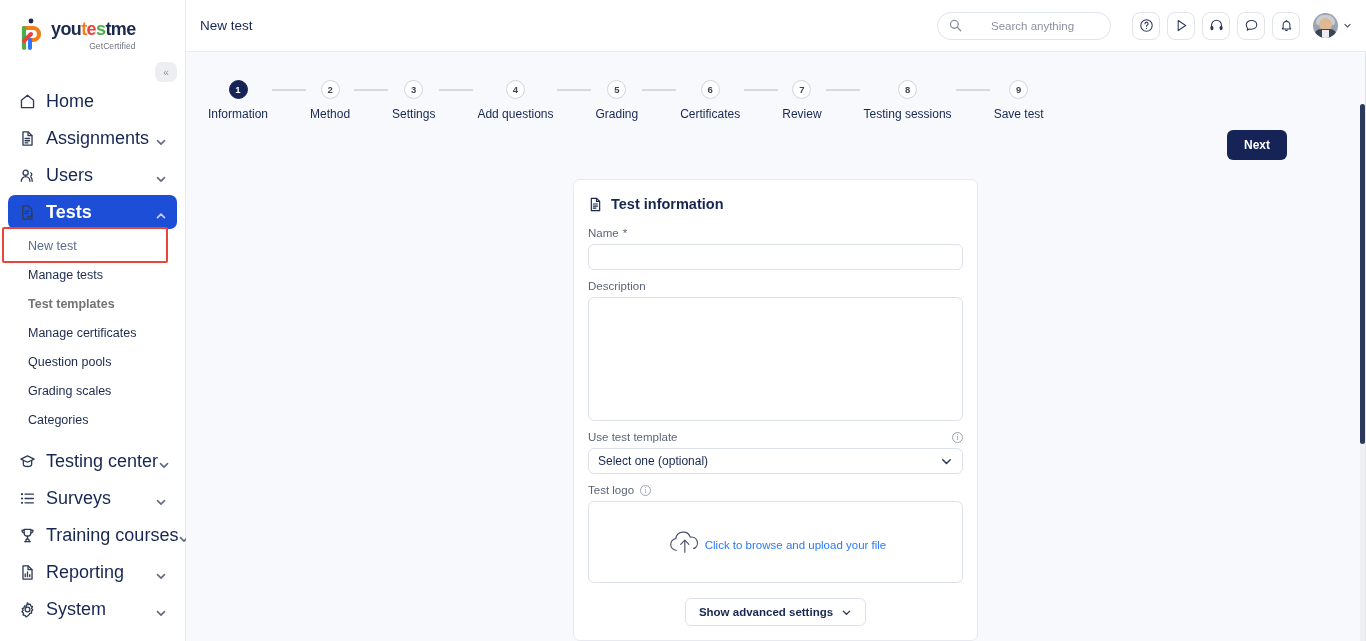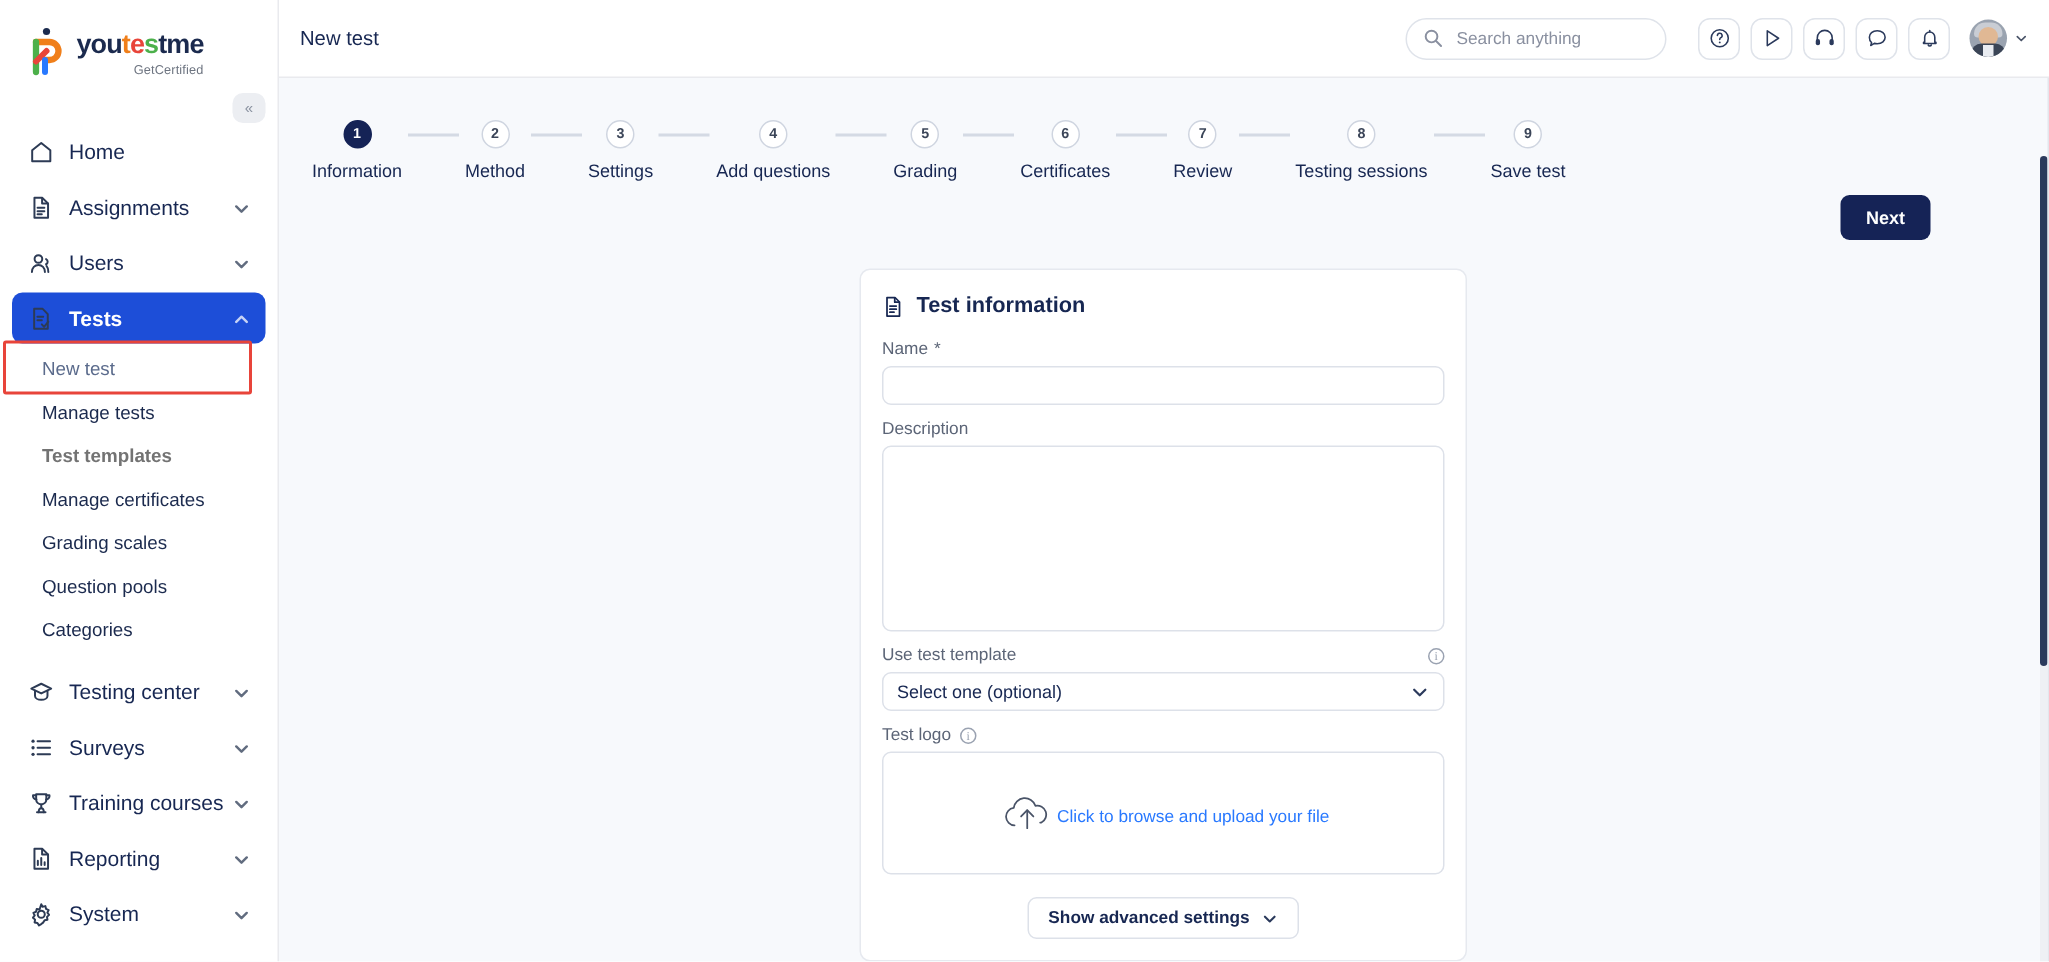--- a/index.html
+++ b/index.html
@@ -34,21 +34,21 @@
     background: #eceef2; color: #8b93a1;
     font-size: 10px; line-height: 20px; text-align: center;
     cursor: pointer; border: none;
   }
 
   #nav { margin-top: 26px; }
   .nav-item {
     display: flex; align-items: center;
     height: 34px; margin: 3px 8px; padding: 0 10px;
     border-radius: 7px; cursor: pointer;
-    color: #172752; font-size: 14px;
+    color: #172752; font-size: 18px;
   }
   .nav-item .ico { width: 18px; height: 18px; flex: 0 0 18px; margin-right: 10px; display:flex; align-items:center; justify-content:center;}
   .nav-item .lbl { flex: 1 1 auto; white-space: nowrap; }
   .nav-item .chev { width: 12px; height: 12px; flex: 0 0 12px; opacity: .75; }
   .nav-item.active { background: #1d4ed8; color: #ffffff; font-weight: bold; }
   .nav-item.active svg { stroke: #ffffff; }
   .nav-item svg { stroke: #2d3b55; }
 
   .sub-item {
     height: 29px; line-height: 29px;
@@ -71,21 +71,21 @@
     height: 52px; flex: 0 0 52px;
     background: #ffffff; border-bottom: 1px solid #e9eaee;
     display: flex; align-items: center; padding: 0 14px 0 14px;
   }
   #page-title { font-size: 13.5px; color: #172752; font-weight: normal; }
   #topbar-right { margin-left: auto; display: flex; align-items: center; }
   #search-box {
     width: 174px; height: 28px;
     border: 1px solid #dfe3ea; border-radius: 15px;
     display: flex; align-items: center; padding: 0 11px;
-    background: #ffffff; margin-right: 14px;
+    background: #ffffff; margin-right: 14px; gap: 20px;
   }
   #search-box svg { flex: 0 0 13px; margin-right: 7px; }
   #search-input {
     border: none; outline: none; background: transparent;
     font-size: 11.5px; color: #3c4658; width: 100%;
     font-family: "Liberation Sans", sans-serif;
   }
   #search-input::placeholder { color: #8a90a0; }
   .ic-btn {
     width: 28px; height: 28px; border-radius: 8px;
@@ -274,22 +274,22 @@
               <path d="M2.5 7.6 L6 4.1 L9.5 7.6"></path>
             </svg></span>
         </div>
         <div id="newtest-wrap">
           <div class="sub-item">New test</div>
           <div id="newtest-highlight" style="border-color: rgb(232, 68, 58);"></div>
         </div>
         <div class="sub-item" style="color: rgb(27, 42, 78);">Manage tests</div>
         <div class="sub-item" style="color: #737373; font-weight: bold;">Test templates</div>
         <div class="sub-item" style="color: rgb(27, 42, 78);">Manage certificates</div>
+        <div class="sub-item" style="color: rgb(27, 42, 78);">Question pools</div>
         <div class="sub-item" style="color: rgb(27, 42, 78);">Grading scales</div>
-        <div class="sub-item" style="color: rgb(27, 42, 78);">Question pools</div>
         <div class="sub-item" style="color: rgb(27, 42, 78);">Categories</div>
         <div style="height: 6px;"></div>
         <div class="nav-item">
           <span class="ico">
             <svg width="17" height="17" viewBox="0 0 18 18">
               <path d="M9 3 L16 6.4 L9 9.8 L2 6.4 Z" fill="none" stroke="#2d3b55" stroke-width="1.4" stroke-linecap="round" stroke-linejoin="round"></path>
               <path d="M4.6 8 v3.6 c0 1.6 2 2.7 4.4 2.7 s4.4 -1.1 4.4 -2.7 V8" fill="none" stroke="#2d3b55" stroke-width="1.4" stroke-linecap="round" stroke-linejoin="round"></path>
             </svg>
           </span>
           <span class="lbl">Testing center</span>

